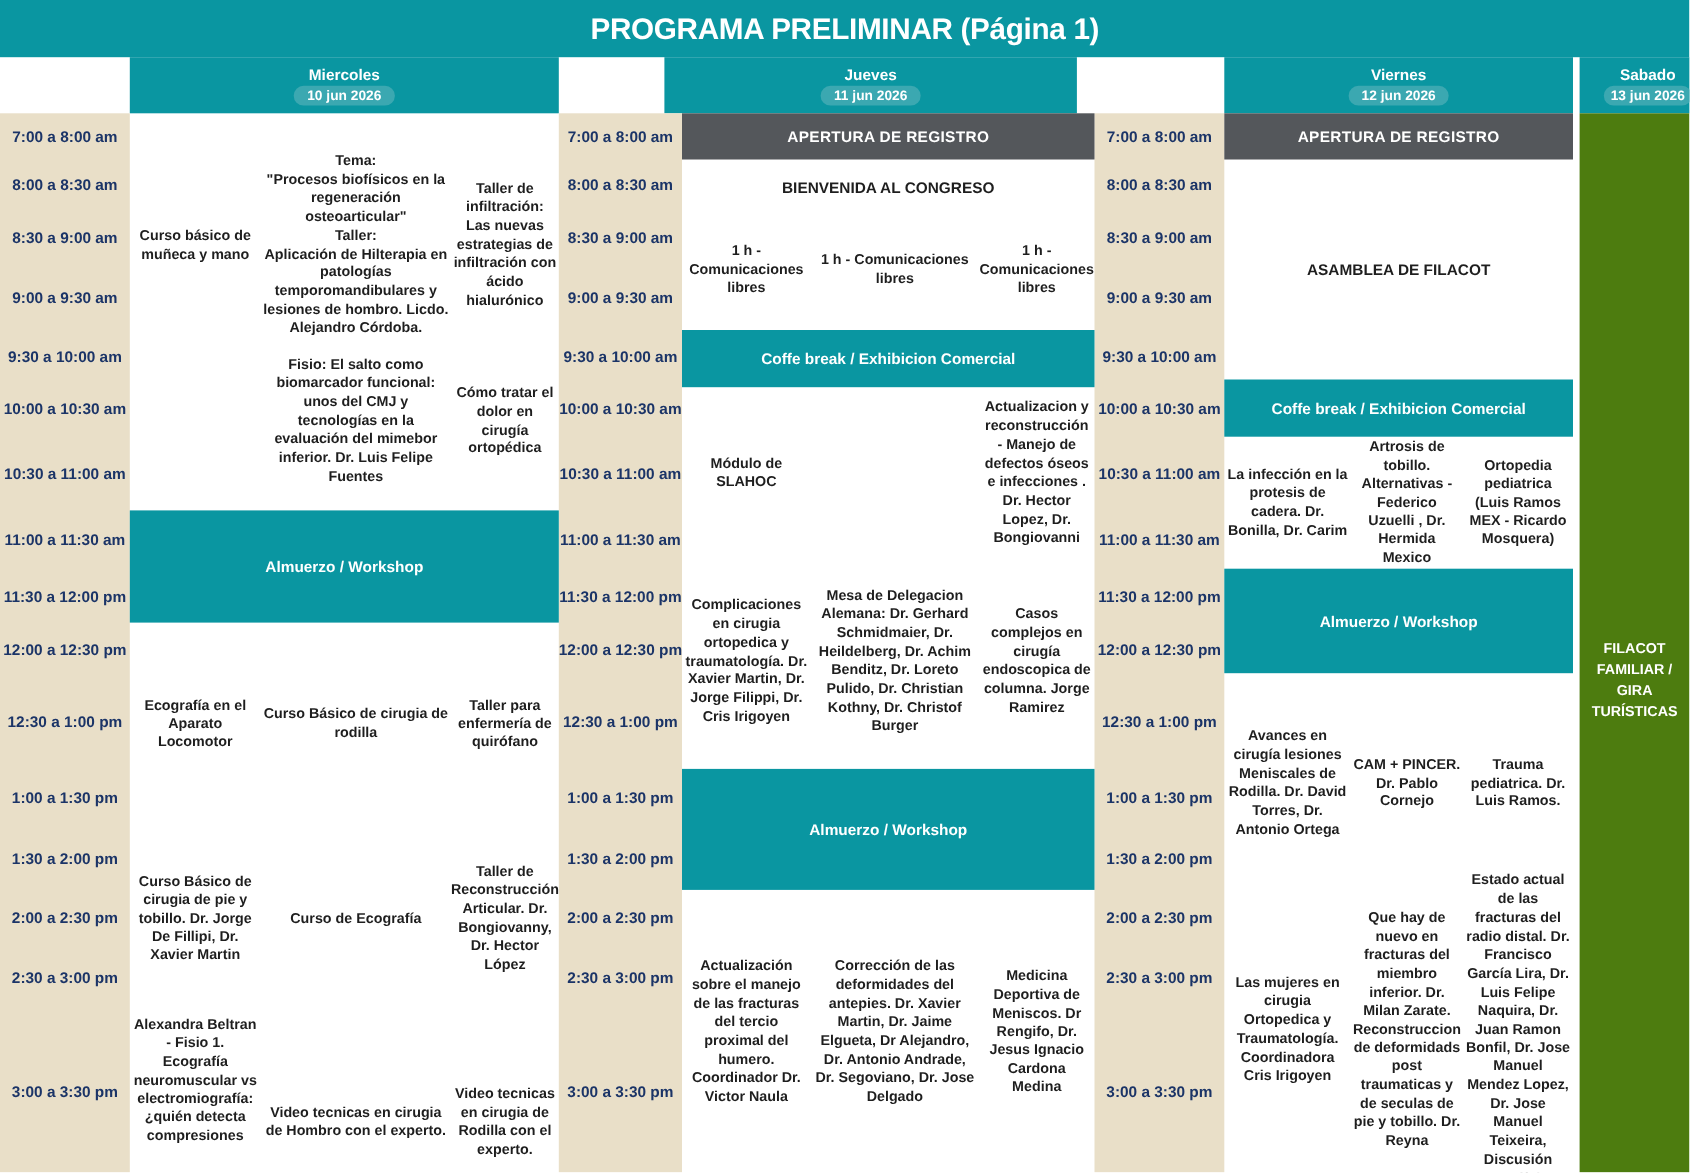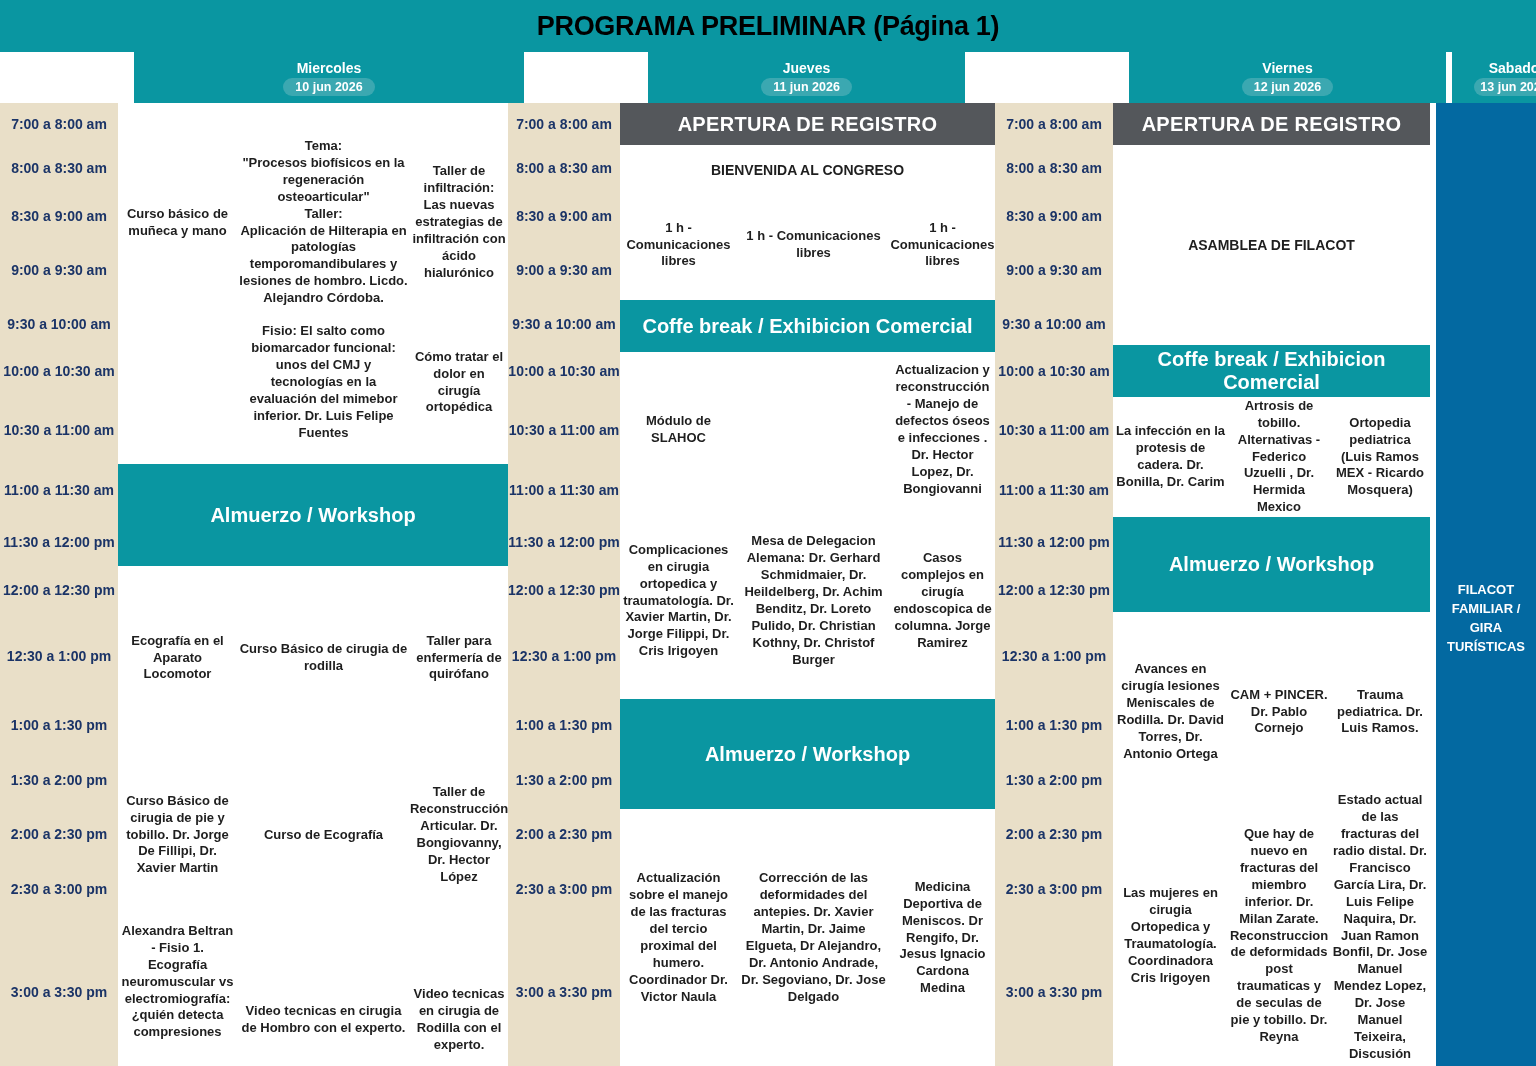--- a/index.html
+++ b/index.html
@@ -2,67 +2,67 @@
 <html><head>
 <meta charset="utf-8">
 <style>
   html,body{margin:0;padding:0;background:#ffffff;}
   #page{
     position:relative;width:1536px;height:1066px;overflow:hidden;background:#ffffff;
     font-family:"Liberation Sans","DejaVu Sans",sans-serif;
   }
   .titlebar{
     position:absolute;left:0;top:0;width:1536px;height:52px;background:#0a96a1;
-    color:#000000;font-size:27px;font-weight:bold;display:flex;align-items:center;justify-content:center;
+    color:#ffffff;font-size:27px;font-weight:bold;display:flex;align-items:center;justify-content:center;
     letter-spacing:-0.3px;
   }
   .dayheader{
     position:absolute;top:52px;height:51px;background:#0a96a1;color:#ffffff;
-    display:flex;flex-direction:column;align-items:center;justify-content:center;gap:2px;margin-left:16px;
+    display:flex;flex-direction:column;align-items:center;justify-content:center;gap:2px;
   }
   .dayname{font-size:14px;font-weight:bold;}
   .datepill{
     font-size:12.5px;font-weight:bold;background:#3ba8b1;color:#ffffff;
     padding:2px 12px;border-radius:11px;white-space:nowrap;
   }
   .timecol{position:absolute;top:103px;height:963px;background:#e9dfc8;}
   .tlabel{
     position:absolute;left:0;width:100%;text-align:center;color:#1b3467;
     font-size:14px;font-weight:bold;white-space:nowrap;
   }
   .cell{
     position:absolute;display:flex;align-items:center;justify-content:center;
     text-align:center;font-size:13px;font-weight:bold;color:#1e1e1e;line-height:1.3;
     white-space:pre-line;overflow-wrap:break-word;padding:0 2px;box-sizing:border-box;
   }
   .cell-top{align-items:flex-start;padding-top:8px;}
   .banner{
-    position:absolute;display:flex;align-items:center;justify-content:center;text-align:center;
-    color:#ffffff;font-size:20px;font-weight:bold;
+    position:absolute;display:flex;align-items:center;justify-content:center;
+    color:#ffffff;font-size:14px;font-weight:bold;
   }
   .banner-teal{background:#0a96a1;}
   .banner-dark{background:#54575b;letter-spacing:0.3px;}
-  .sabadocol{position:absolute;left:1436px;top:103px;width:100px;height:963px;background:#0369a1;}
+  .sabadocol{position:absolute;left:1436px;top:103px;width:100px;height:963px;background:#4d7c0f;}
   .sabadotext{
     position:absolute;top:478px;left:0;width:100%;text-align:center;color:#ffffff;
     font-size:13px;font-weight:bold;line-height:1.45;
   }
 </style>
 </head>
 <body>
 
 <div id="page">
 
   <div class="titlebar">PROGRAMA PRELIMINAR (Página 1)</div>
 
   <div class="dayheader" style="left:118px;width:390px;">
     <div class="dayname">Miercoles</div>
     <div class="datepill">10 jun 2026</div>
   </div>
-  <div class="dayheader" style="left:632px;width:317px;">
+  <div class="dayheader" style="left:604px;width:375px;">
     <div class="dayname">Jueves</div>
     <div class="datepill">11 jun 2026</div>
   </div>
   <div class="dayheader" style="left:1113px;width:317px;">
     <div class="dayname">Viernes</div>
     <div class="datepill">12 jun 2026</div>
   </div>
   <div class="dayheader" style="left:1436px;width:124px;">
     <div class="dayname">Sabado</div>
     <div class="datepill" style="padding:2px 6px;">13 jun 2026</div>

